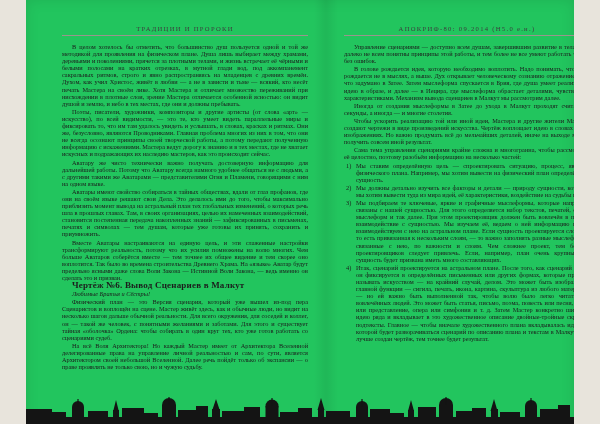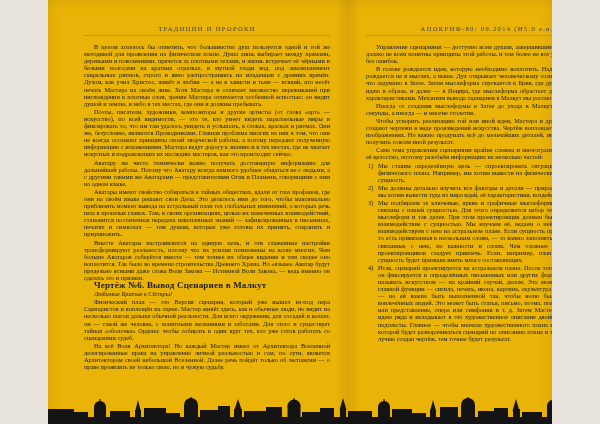--- a/index.html
+++ b/index.html
@@ -1,18 +1,18 @@
 <!DOCTYPE html>
 <html><head>
 <meta charset="utf-8">
 <style>
   html,body{margin:0;padding:0;background:#e8e4dc;}
   .spread{
-    position:relative;width:504px;height:424px;margin:0 auto;
-    background:#eab308;overflow:hidden;
+    position:relative;width:548px;height:424px;margin:0 auto;
+    background:#22c55e;overflow:hidden;
     font-family:"Liberation Serif","DejaVu Serif",serif;color:#1c1c1c;
     box-shadow:inset 0 0 14px rgba(0,0,0,0.10);
   }
   .gutter{
     position:absolute;top:0;bottom:0;left:288px;width:24px;
     background:linear-gradient(90deg,rgba(0,0,0,0) 0%,rgba(0,0,0,0.07) 50%,rgba(0,0,0,0) 100%);
     pointer-events:none;
   }
   .page{position:absolute;top:0;height:100%;}
   .page.left{left:36px;width:246px;}

